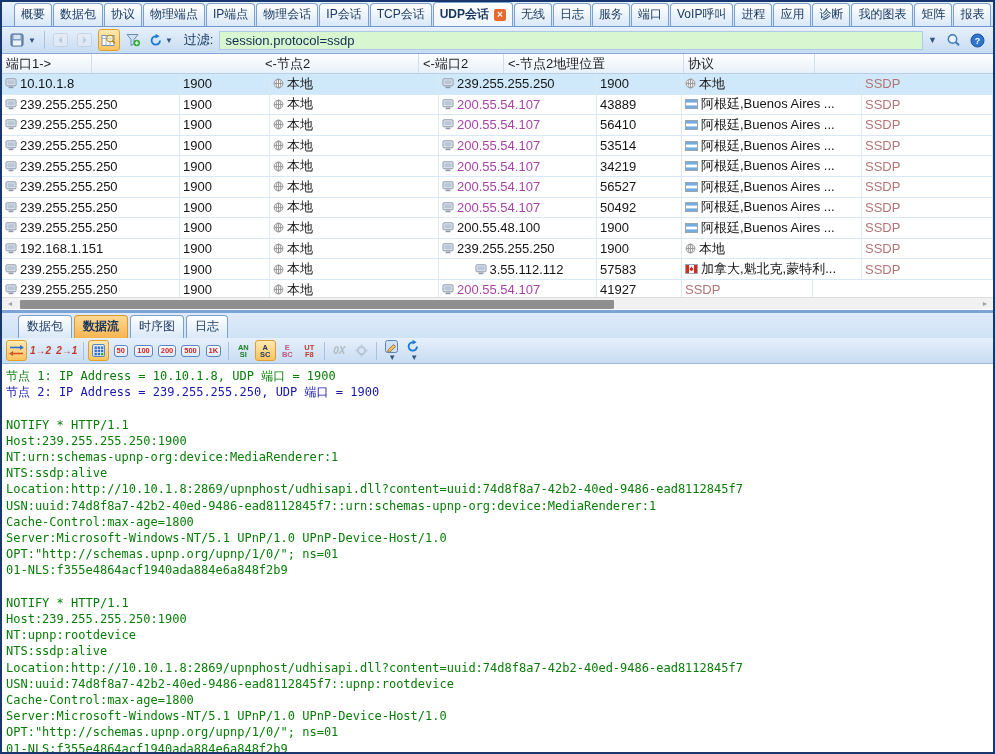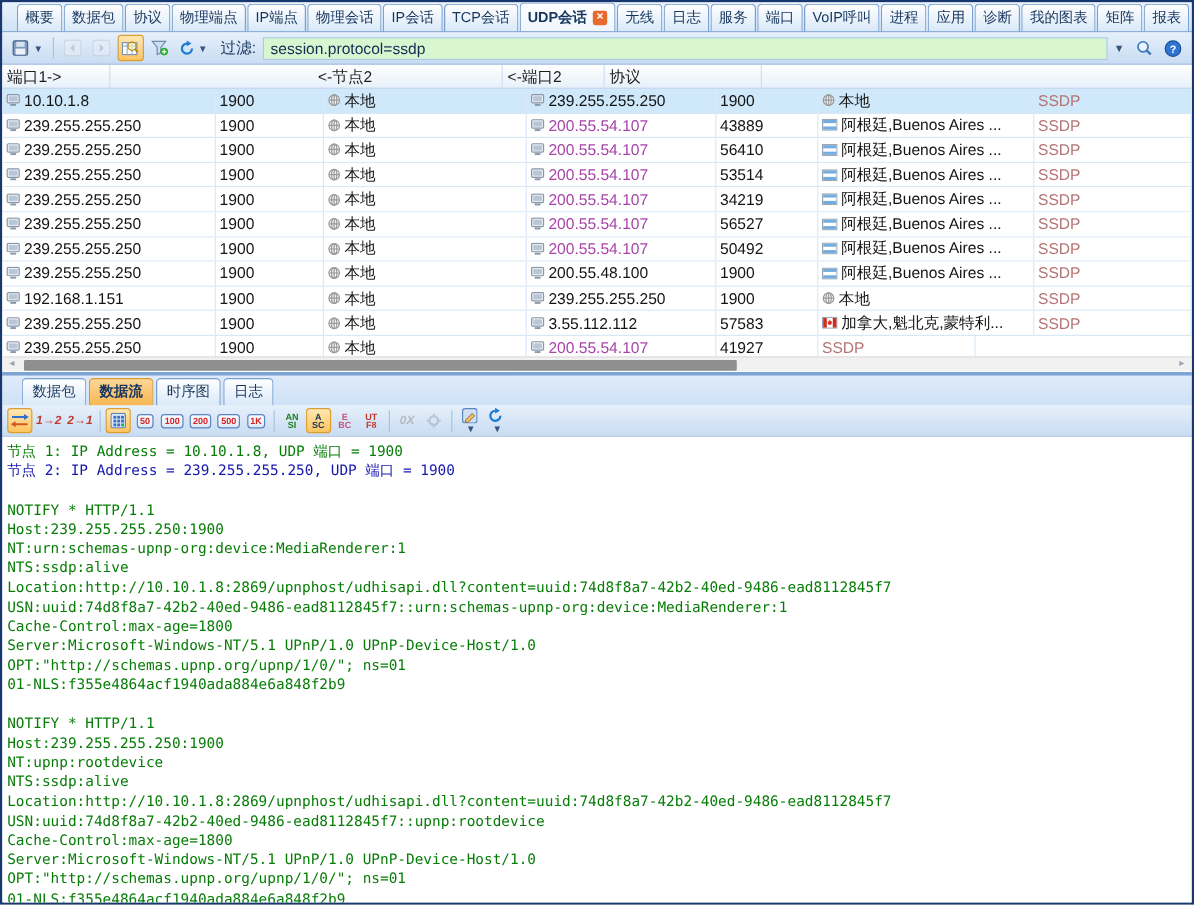--- a/index.html
+++ b/index.html
@@ -210,20 +210,21 @@
       </span>
     </div>
   </div>
 
   <div class="table-area">
     <div class="thead" id="thead">
         <div class="th" style="width: 90px;">端口1-&gt;</div>
         <div class="th" style="width: 169px; margin-top: 24px;">节点1地理位置-&gt;</div>
         <div class="th" style="width: 158px;">&lt;-节点2</div>
         <div class="th" style="width: 85px;">&lt;-端口2</div>
+        <div class="th" style="width: 180px;">&lt;-节点2地理位置</div>
         <div class="th" style="width: 131px;">协议</div>
       </div>
     <div class="tbody" id="tbody">
         <div class="row selected">
           <div class="td" style="width: 178px;">
             <span class="icon">
               <svg width="12" height="11" viewBox="0 0 12 11">
                 <rect x="1" y="0.8" width="10" height="7" rx="1" fill="#e8edf4" stroke="#8a97a8"></rect>
                 <rect x="2.4" y="2.2" width="7.2" height="4.2" fill="#b9c6d6"></rect>
                 <rect x="3.6" y="8.6" width="4.8" height="1.6" fill="#8a97a8"></rect>
@@ -708,21 +709,21 @@
             <span class="icon">
               <svg width="11" height="11" viewBox="0 0 11 11">
                 <circle cx="5.5" cy="5.5" r="4.4" fill="#f4f4f4" stroke="#9a9a9a"></circle>
                 <line x1="1.2" y1="5.5" x2="9.8" y2="5.5" stroke="#9a9a9a"></line>
                 <line x1="5.5" y1="1.2" x2="5.5" y2="9.8" stroke="#9a9a9a"></line>
                 <ellipse cx="5.5" cy="5.5" rx="2.2" ry="4.4" fill="none" stroke="#9a9a9a"></ellipse>
               </svg>
             </span>
             <span class="txt">本地</span>
           </div>
-          <div class="td" style="width: 158px;">
+          <div class="td" style="width: 158px; justify-content: center;">
             <span class="icon">
               <svg width="12" height="11" viewBox="0 0 12 11">
                 <rect x="1" y="0.8" width="10" height="7" rx="1" fill="#e8edf4" stroke="#8a97a8"></rect>
                 <rect x="2.4" y="2.2" width="7.2" height="4.2" fill="#b9c6d6"></rect>
                 <rect x="3.6" y="8.6" width="4.8" height="1.6" fill="#8a97a8"></rect>
               </svg>
             </span>
             <span class="txt">3.55.112.112</span>
           </div>
           <div class="td" style="width: 85px;">

